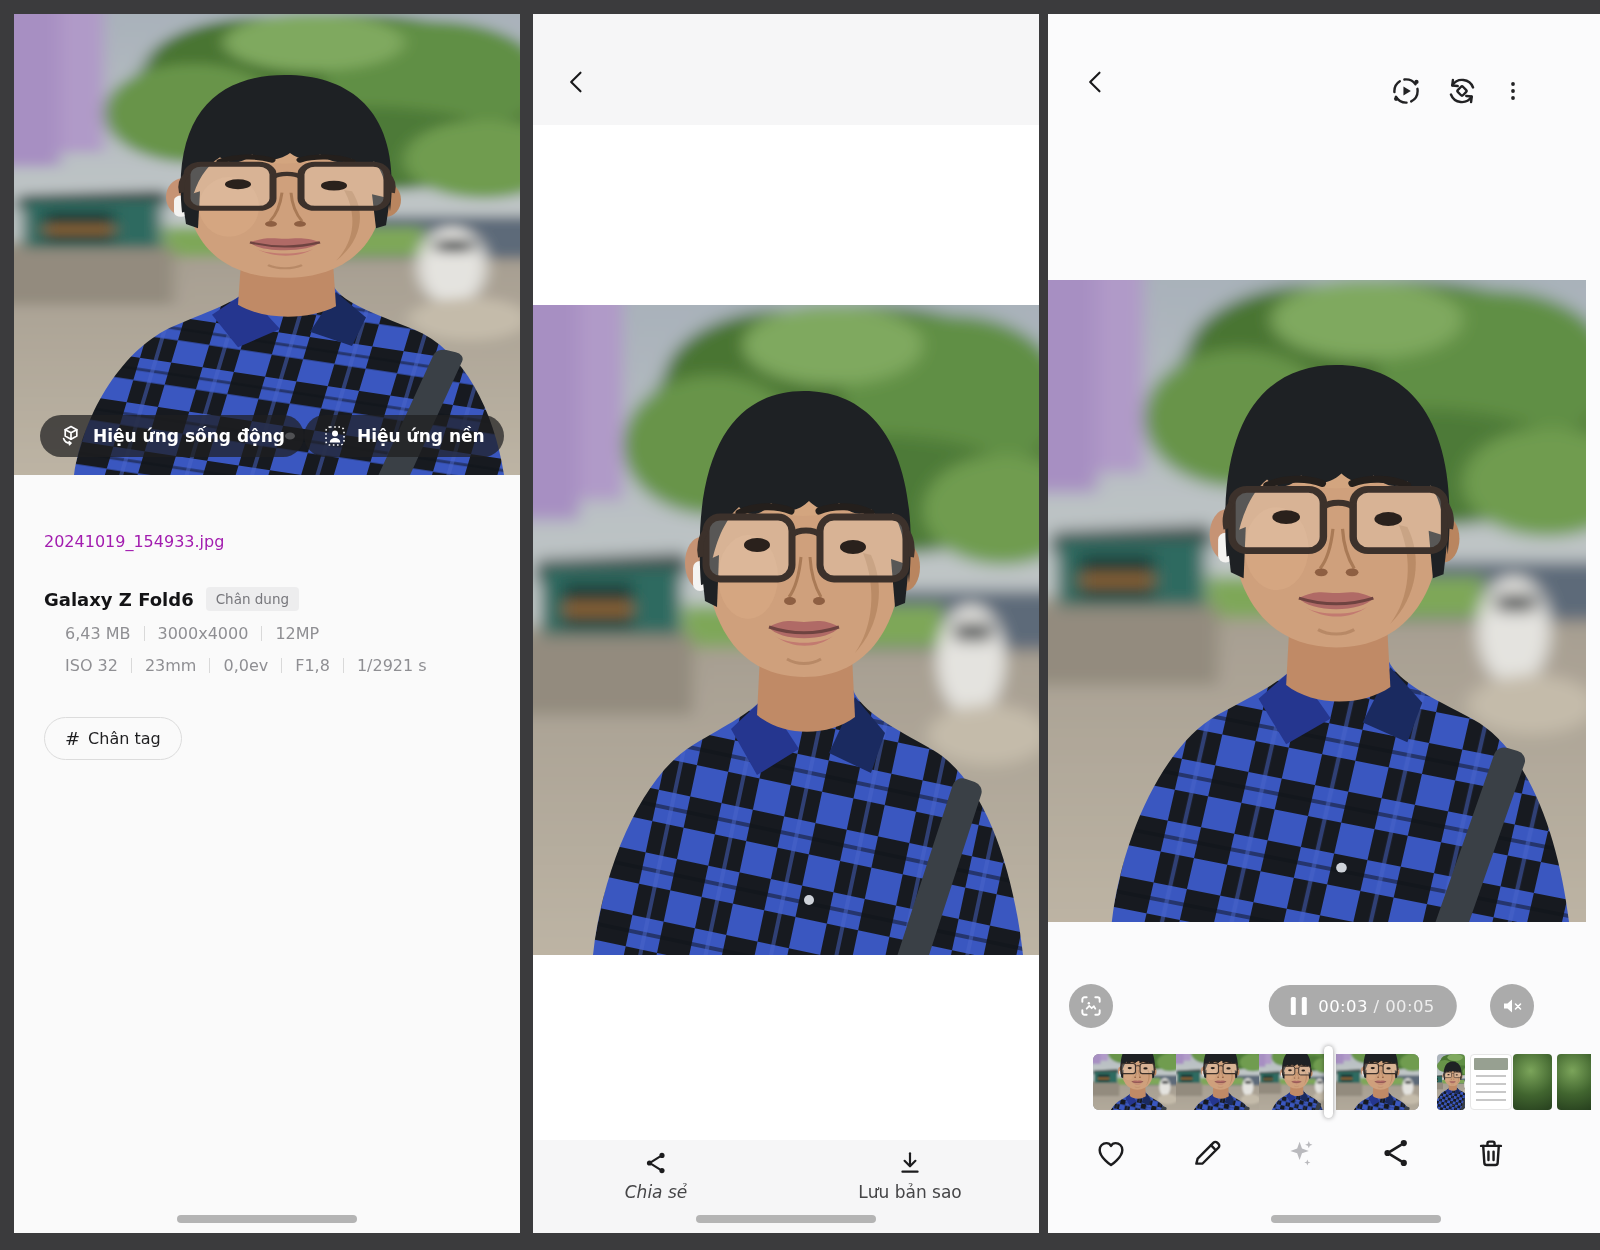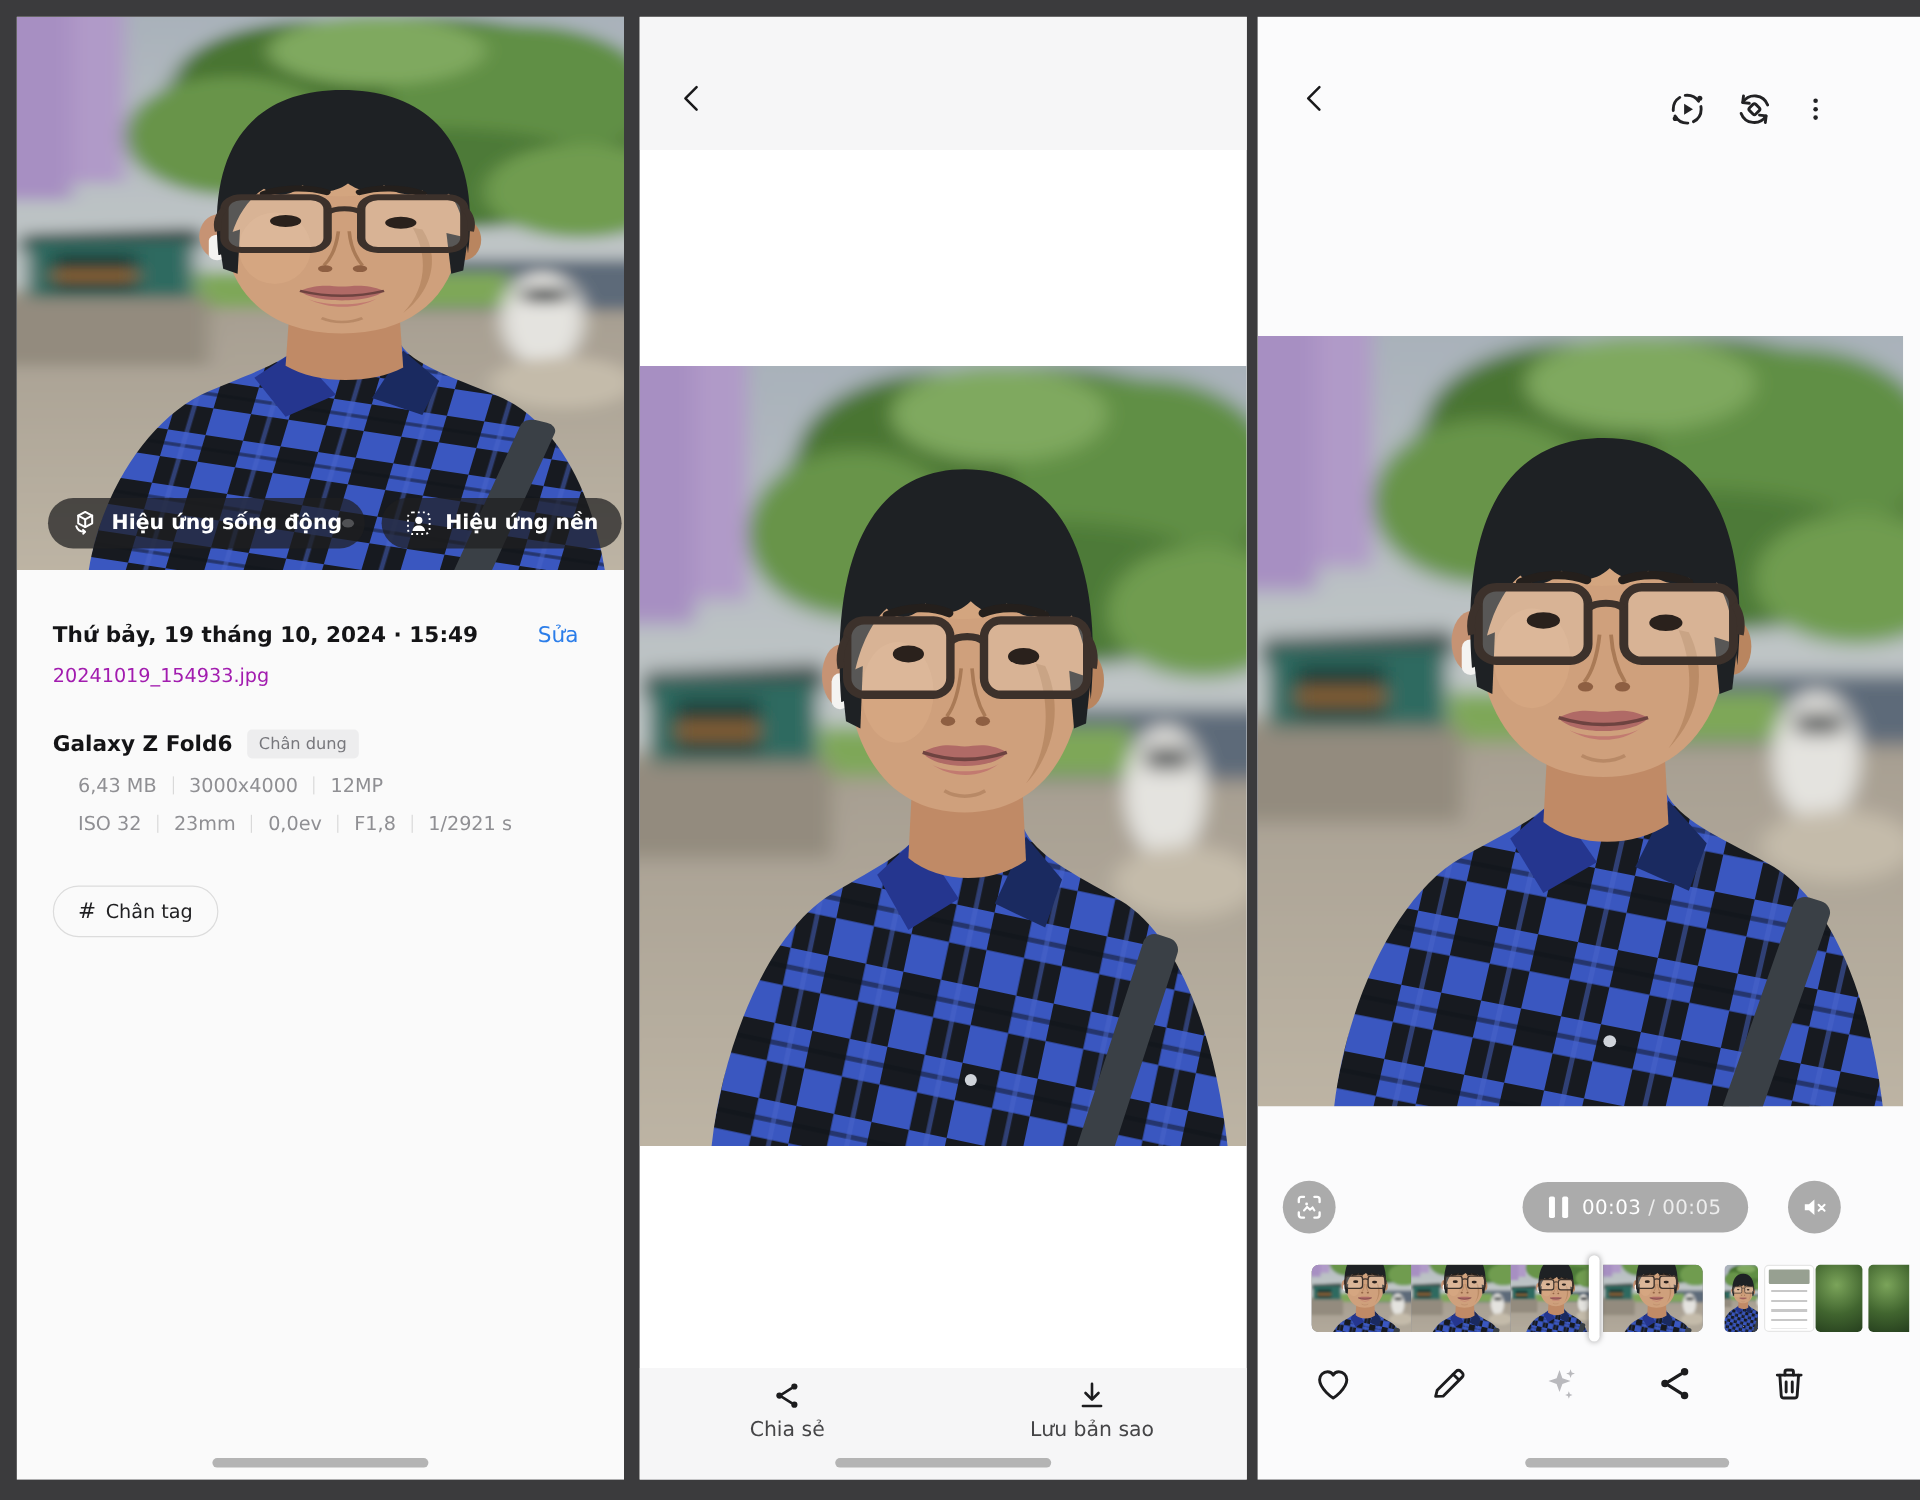--- a/index.html
+++ b/index.html
@@ -10,21 +10,21 @@
   #panelB{left:533px;width:506px;background:#ffffff;}
   #panelC{left:1048px;width:649px;background:#fbfbfc;text-align:center;}
 
   
   .scene-svg{display:block;width:100%;height:100%;}
   .homebar{position:absolute;bottom:10px;height:8px;border-radius:4px;background:#b4b4b4;}
   .ic{display:block;}
 
   
   .photoA{position:relative;width:506px;height:461px;overflow:hidden;background:#9aa39f;}
-  .overlayRow{position:absolute;left:26px;bottom:18px;display:flex;gap:14px;}
+  .overlayRow{position:absolute;left:26px;bottom:18px;display:flex;}
   .fxPill{height:42px;border-radius:22px;background:rgba(30,30,32,.72);color:#fff;display:flex;
           align-items:center;gap:10px;padding:0 19px;font-size:17px;font-weight:600;white-space:nowrap;flex:none;}
   .infoA{padding:44px 30px 0 30px;}
   .dateRow{display:flex;justify-content:space-between;align-items:baseline;}
   .dateText{font-size:18px;font-weight:700;color:#141416;}
   .editLink{font-size:18px;color:#2b7de9;font-weight:500;margin-right:8px;cursor:pointer;}
   .fileName{margin-top:13px;font-size:16px;color:#a21caf;}
   .filePath{margin-top:6px;font-size:16px;color:#8f8f93;}
   .deviceRow{margin-top:36px;display:flex;align-items:center;gap:12px;}
   .deviceName{font-size:18px;font-weight:700;color:#141416;}
@@ -36,21 +36,21 @@
   .hashGlyph{font-size:18px;color:#1f1f21;}
 
   
   .topBarB{position:absolute;top:0;left:0;right:0;height:111px;background:#f6f6f7;}
   .backBtnB{position:absolute;left:30px;top:54px;width:28px;height:28px;color:#19191b;cursor:pointer;}
   .photoB{position:absolute;top:291px;left:0;width:506px;height:650px;overflow:hidden;}
   .bottomBarB{position:absolute;left:0;right:0;top:1126px;bottom:0;background:#f6f6f7;}
   .actionBtn{position:absolute;top:10px;width:140px;text-align:center;cursor:pointer;color:#1c1c1e;}
   .actionBtn .lbl{margin-top:6px;font-size:17px;color:#454547;}
   .actionBtn svg{margin:0 auto;}
-  #shareBtnB{left:53px;}
+  #shareBtnB{left:53px;font-style:italic;}
   #saveBtnB{left:307px;}
 
   
   .backBtnC{position:absolute;left:34px;top:54px;width:28px;height:28px;color:#19191b;cursor:pointer;}
   .topIcon{position:absolute;top:60px;width:34px;height:34px;color:#222224;cursor:pointer;}
   #motionIcon{left:341px;}
   #rotateIcon{left:397px;}
   #kebabIcon{left:453px;width:24px;}
   .photoC{position:absolute;top:266px;left:0;width:538px;height:642px;overflow:hidden;}
   .ctlCircle{position:absolute;width:44px;height:44px;border-radius:50%;background:#ababab;display:flex;
@@ -199,24 +199,20 @@
             <circle cx="12" cy="9.6" r="3" fill="#fff" stroke="none"></circle>
             <path d="M6.8 18.6c0-3 2.3-4.6 5.2-4.6s5.2 1.6 5.2 4.6" fill="#fff" stroke="none"></path>
           </svg>
           <span>Hiệu ứng nền</span>
         </div>
 
       </div>
     </div>
 
     <div class="infoA">
-      <div class="dateRow">
-        <span class="dateText">Thứ bảy, 19 tháng 10, 2024 · 15:49</span>
-        <span class="editLink">Sửa</span>
-      </div>
       <div class="fileName">20241019_154933.jpg</div>
 
       <div class="deviceRow">
         <span class="deviceName">Galaxy Z Fold6</span>
         <span class="modeBadge">Chân dung</span>
       </div>
       <div class="specRow">
         <span>6,43 MB</span>
           <i class="sep"></i>
         <span>3000x4000</span>

